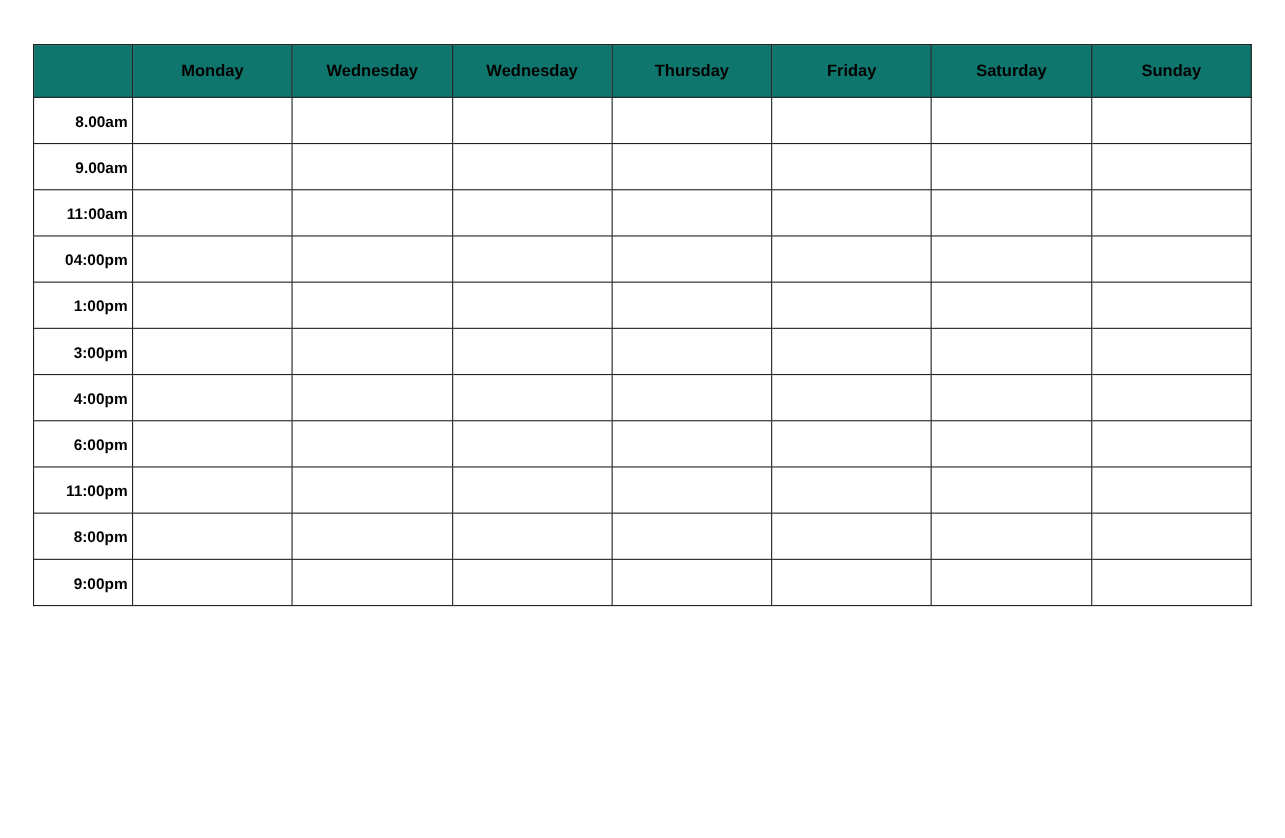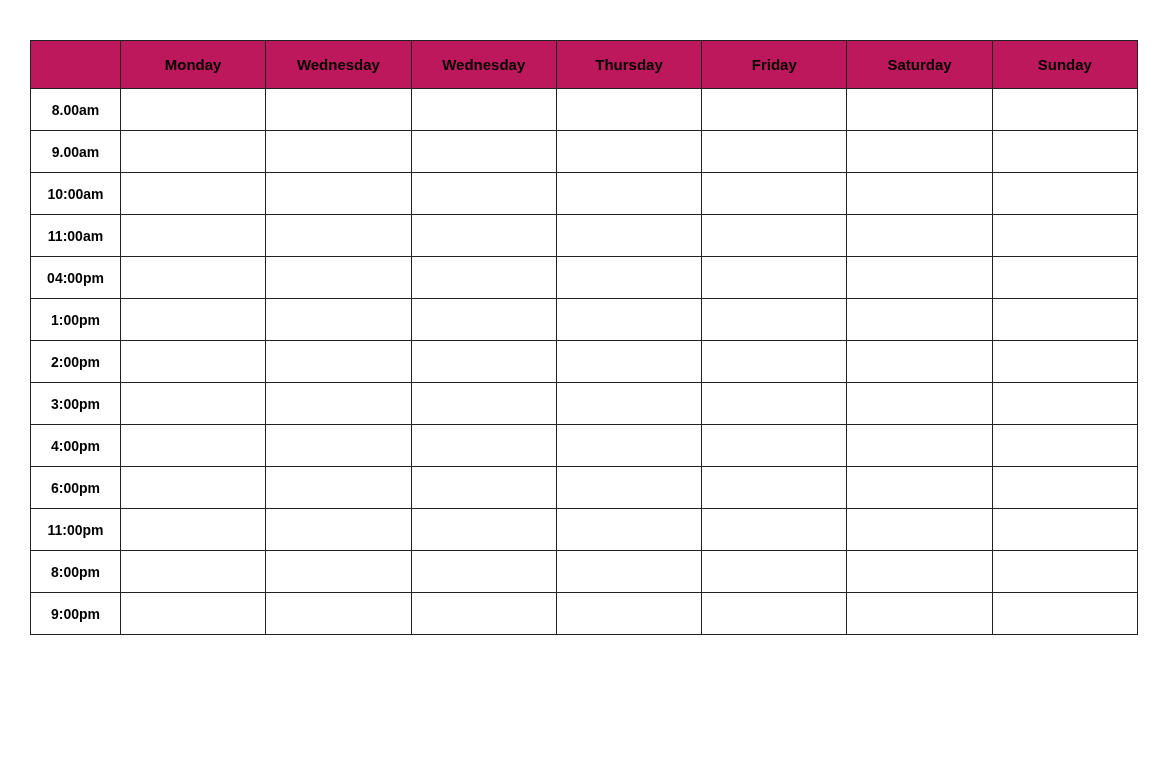--- a/index.html
+++ b/index.html
@@ -42,33 +42,34 @@
       border: 1px solid #222;
       text-align: center;
       vertical-align: middle;
       padding: 8px 4px;
     }
 
     .planner-table thead th {
       font-weight: bold;
       font-size: 15px;
       height: 48px;
-      background: #be185d;
+      background: #0f766e;
     }
 
     .planner-table thead th.time-col {
       font-weight: normal;
       width: 90px;
     }
 
     .planner-table tbody td.time-label {
       font-weight: bold;
       font-size: 14px;
       width: 90px;
       white-space: nowrap;
+      text-align: right;
     }
 
     .planner-table tbody td.day-cell {
       height: 42px;
       min-width: 110px;
     }
   </style>
 </head>
 <body>
 
@@ -105,30 +106,20 @@
         <td class="time-label">9.00am</td>
         <td class="day-cell"></td>
         <td class="day-cell"></td>
         <td class="day-cell"></td>
         <td class="day-cell"></td>
         <td class="day-cell"></td>
         <td class="day-cell"></td>
         <td class="day-cell"></td>
       </tr>
       <tr>
-        <td class="time-label">10:00am</td>
-        <td class="day-cell"></td>
-        <td class="day-cell"></td>
-        <td class="day-cell"></td>
-        <td class="day-cell"></td>
-        <td class="day-cell"></td>
-        <td class="day-cell"></td>
-        <td class="day-cell"></td>
-      </tr>
-      <tr>
         <td class="time-label">11:00am</td>
         <td class="day-cell"></td>
         <td class="day-cell"></td>
         <td class="day-cell"></td>
         <td class="day-cell"></td>
         <td class="day-cell"></td>
         <td class="day-cell"></td>
         <td class="day-cell"></td>
       </tr>
       <tr>
@@ -136,30 +127,20 @@
         <td class="day-cell"></td>
         <td class="day-cell"></td>
         <td class="day-cell"></td>
         <td class="day-cell"></td>
         <td class="day-cell"></td>
         <td class="day-cell"></td>
         <td class="day-cell"></td>
       </tr>
       <tr>
         <td class="time-label">1:00pm</td>
-        <td class="day-cell"></td>
-        <td class="day-cell"></td>
-        <td class="day-cell"></td>
-        <td class="day-cell"></td>
-        <td class="day-cell"></td>
-        <td class="day-cell"></td>
-        <td class="day-cell"></td>
-      </tr>
-      <tr>
-        <td class="time-label">2:00pm</td>
         <td class="day-cell"></td>
         <td class="day-cell"></td>
         <td class="day-cell"></td>
         <td class="day-cell"></td>
         <td class="day-cell"></td>
         <td class="day-cell"></td>
         <td class="day-cell"></td>
       </tr>
       <tr>
         <td class="time-label">3:00pm</td>

